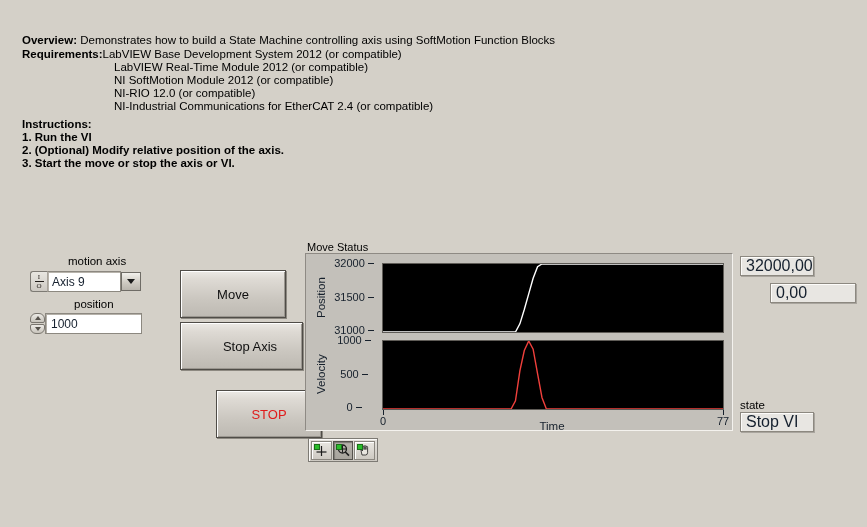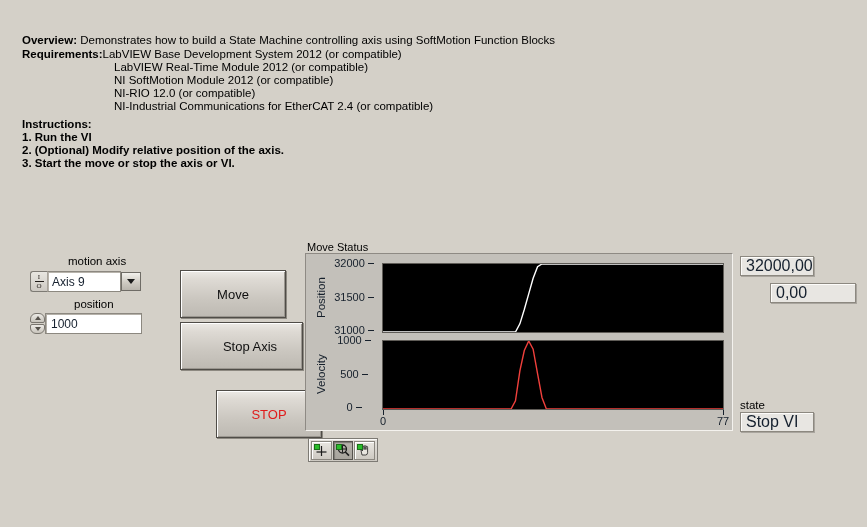--- a/index.html
+++ b/index.html
@@ -356,20 +356,21 @@
 
   <div class="plot-box" id="plot-velocity">
     <svg width="340" height="68" viewBox="0 0 340 68" preserveAspectRatio="none">
       <polyline id="trace-velocity" fill="none" stroke="#f0403c" stroke-width="1.4" points="0.00,68.00 128.05,68.00 132.47,59.84 136.88,29.92 141.30,9.52 145.71,0.00 150.13,8.16 154.55,32.64 158.96,56.44 163.38,68.00 340.00,68.00"></polyline>
     </svg>
   </div>
 
   <div class="x-tick" style="left:68px; top:156px; width:18px;"><span class="vdash"></span><span>0</span></div>
   <div class="x-tick" style="left:406px; top:156px; width:22px;"><span class="vdash"></span><span>77</span></div>
 
+  <div id="xtitle-time">Time</div>
 </div>
 
 <div id="graph-palette">
   <div class="tool-btn">
     <span class="led"></span>
     <svg width="13" height="13" viewBox="0 0 13 13">
       <line x1="6.5" y1="2" x2="6.5" y2="12" stroke="#1c1c1c" stroke-width="1.2"></line>
       <line x1="1.5" y1="8" x2="11.5" y2="8" stroke="#1c1c1c" stroke-width="1.2"></line>
     </svg>
   </div>

